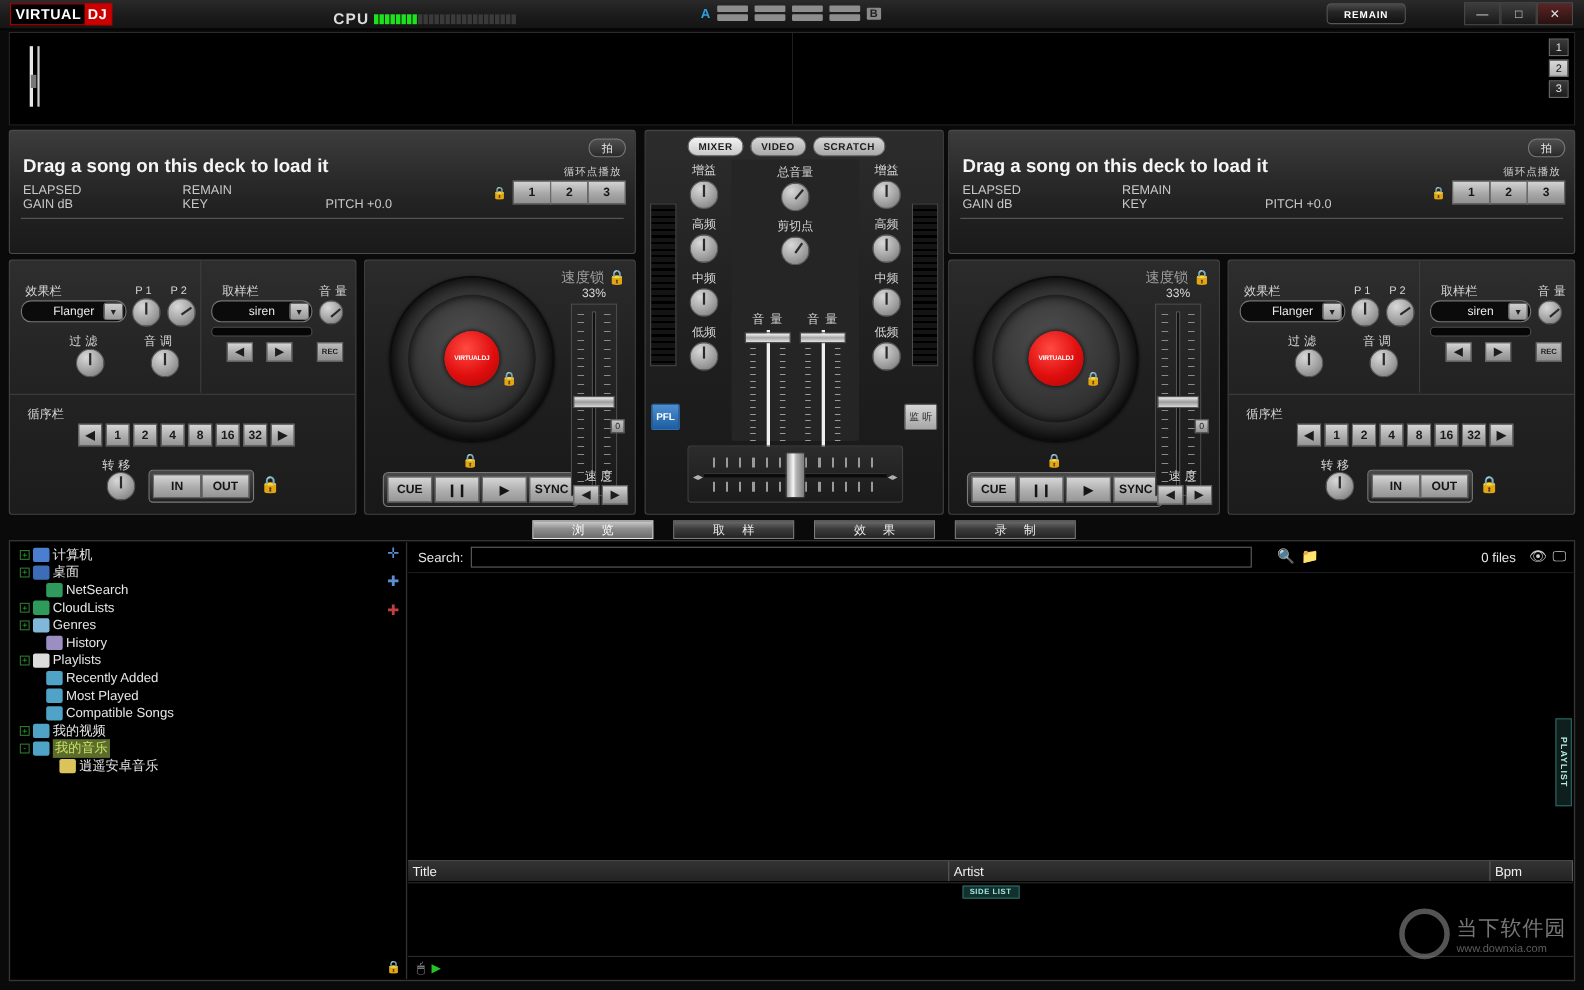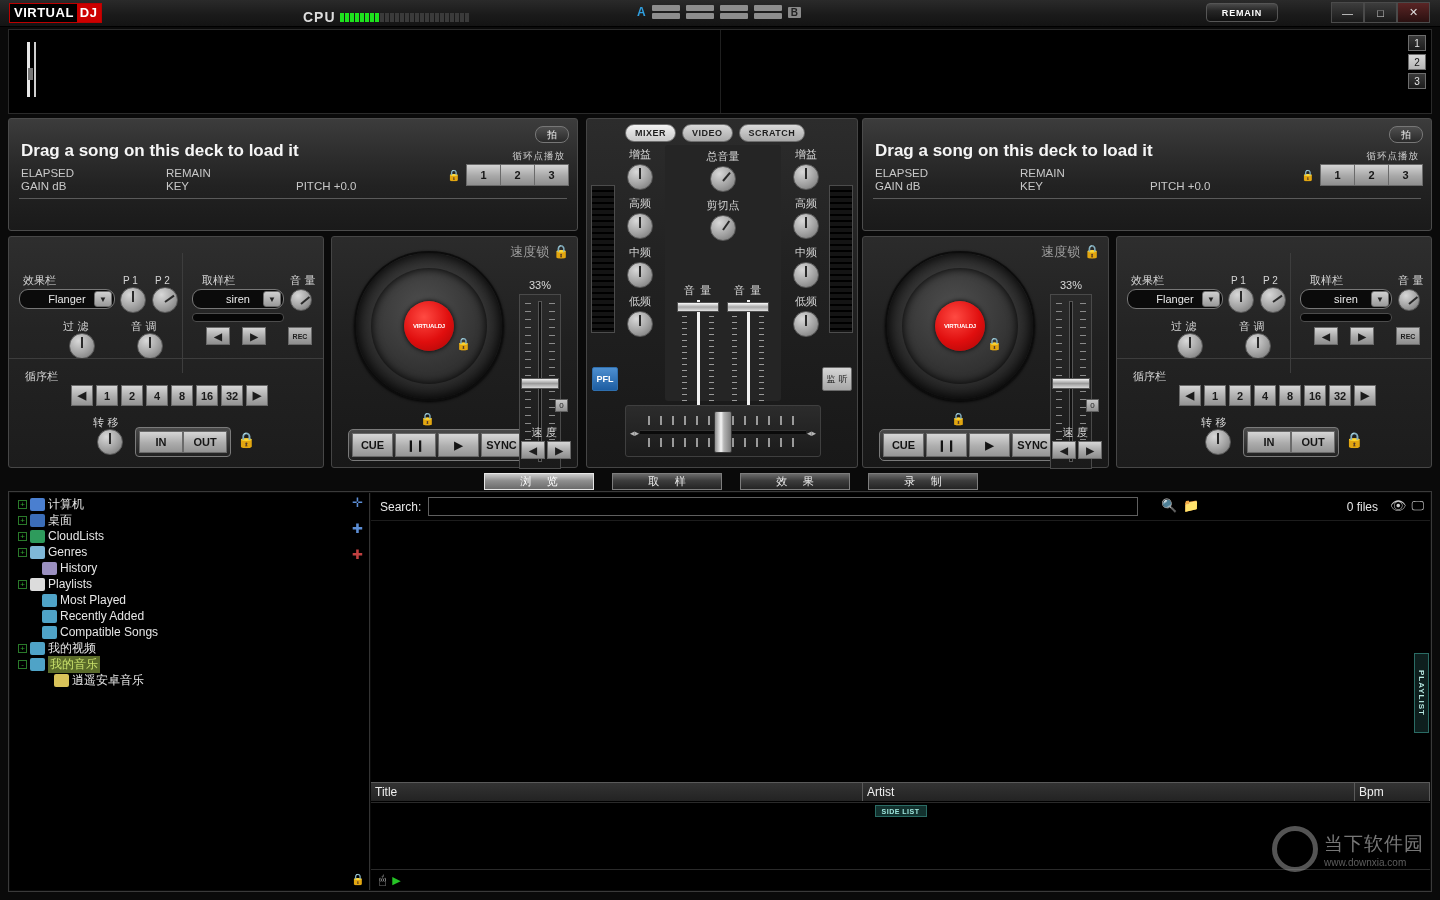--- a/index.html
+++ b/index.html
@@ -106,21 +106,21 @@
   .dh-divider{ position:absolute; left:10px; right:10px; top:79px; height:1px; background:#5a5a5a; }
 
   
   .fxpanel{
     position:absolute; top:236px; height:232px;
     background:linear-gradient(#2e2e2e,#242424 40%,#1c1c1c);
     border:1px solid #474747; border-radius:3px;
   }
   .fxpanel.left{ left:8px; width:316px; }
   .fxpanel.right{ left:1116px; width:316px; }
-  .fx-top{ position:absolute; left:0; top:16px; width:100%; height:120px; }
+  .fx-top{ position:absolute; left:0; top:0; width:100%; height:120px; }
   .fx-half{ position:absolute; top:0; height:120px; }
   .fx-half.a{ left:0; width:174px; border-right:1px solid #3d3d3d; }
   .fx-half.b{ left:175px; width:141px; }
   .zh{ font-family:"DejaVu Sans","Liberation Sans",sans-serif; }
   .cap{ font-size:11px; color:#d5d5d5; }
   .cap.sm{ font-size:10px; }
   .combo{
     height:20px; background:#0b0b0b; border:1px solid #777; border-radius:9px;
     display:flex; align-items:center; justify-content:center;
     color:#e9e9e9; font-size:11px; position:relative;
@@ -199,21 +199,21 @@
   }
   .tb{
     width:41px; height:24px; margin-right:2px;
     background:linear-gradient(#d7d7d7,#aeaeae 55%,#969696);
     border:1px solid #6a6a6a; color:#141414; font-weight:bold; font-size:11px;
     display:flex; align-items:center; justify-content:center;
   }
   .tb:last-child{ margin-right:0; }
   .pitch-col{ position:absolute; right:6px; top:6px; width:62px; text-align:center; }
   .pitch-lock{ font-size:13px; color:#9e9e9e; }
-  .pitch-pct{ font-size:11px; color:#d8d8d8; margin-top:18px; }
+  .pitch-pct{ font-size:11px; color:#d8d8d8; margin-top:0; }
   .pslider{
     position:relative; margin:3px auto 0; width:42px; height:175px;
     background:linear-gradient(#2a2a2a,#1a1a1a); border:1px solid #4a4a4a;
   }
   .pslider .track{ position:absolute; left:50%; top:6px; bottom:6px; width:4px; margin-left:-2px; background:#111; border:1px solid #555;}
   .pslider .ticks{ position:absolute; left:5px; top:8px; bottom:8px; width:6px;
      background:repeating-linear-gradient(#8a8a8a 0 1px, transparent 1px 8px); }
   .pslider .ticks.r{ left:auto; right:5px; }
   .pslider .handle{ position:absolute; left:1px; right:1px; top:48%; height:11px;
      background:linear-gradient(#f2f2f2,#9c9c9c 50%,#d8d8d8); border:1px solid #555; }
@@ -807,20 +807,25 @@
           <div class="tnode" style="padding-left: 8px;">
             <span class="exp">+</span>
             <span class="ico" style="background: rgb(74, 127, 208);"></span>
             <span class="lbl">计算机</span>
           </div>
           <div class="tnode" style="padding-left: 8px;">
             <span class="exp">+</span>
             <span class="ico" style="background: rgb(59, 109, 184);"></span>
             <span class="lbl">桌面</span>
           </div>
+          <div class="tnode" style="padding-left: 20px;">
+            <span class="exp blank"></span>
+            <span class="ico" style="background: rgb(46, 155, 92);"></span>
+            <span class="lbl">NetSearch</span>
+          </div>
           <div class="tnode" style="padding-left: 8px;">
             <span class="exp">+</span>
             <span class="ico" style="background: rgb(46, 155, 92);"></span>
             <span class="lbl">CloudLists</span>
           </div>
           <div class="tnode" style="padding-left: 8px;">
             <span class="exp">+</span>
             <span class="ico" style="background: rgb(127, 184, 216);"></span>
             <span class="lbl">Genres</span>
           </div>
@@ -830,26 +835,26 @@
             <span class="lbl">History</span>
           </div>
           <div class="tnode" style="padding-left: 8px;">
             <span class="exp">+</span>
             <span class="ico" style="background: rgb(220, 220, 220);"></span>
             <span class="lbl">Playlists</span>
           </div>
           <div class="tnode" style="padding-left: 20px;">
             <span class="exp blank"></span>
             <span class="ico" style="background: rgb(79, 163, 199);"></span>
-            <span class="lbl">Most Played</span>
+            <span class="lbl">Recently Added</span>
           </div>
           <div class="tnode" style="padding-left: 20px;">
             <span class="exp blank"></span>
             <span class="ico" style="background: rgb(79, 163, 199);"></span>
-            <span class="lbl">Recently Added</span>
+            <span class="lbl">Most Played</span>
           </div>
           <div class="tnode" style="padding-left: 20px;">
             <span class="exp blank"></span>
             <span class="ico" style="background: rgb(79, 163, 199);"></span>
             <span class="lbl">Compatible Songs</span>
           </div>
           <div class="tnode" style="padding-left: 8px;">
             <span class="exp">+</span>
             <span class="ico" style="background: rgb(79, 163, 199);"></span>
             <span class="lbl">我的视频</span>

